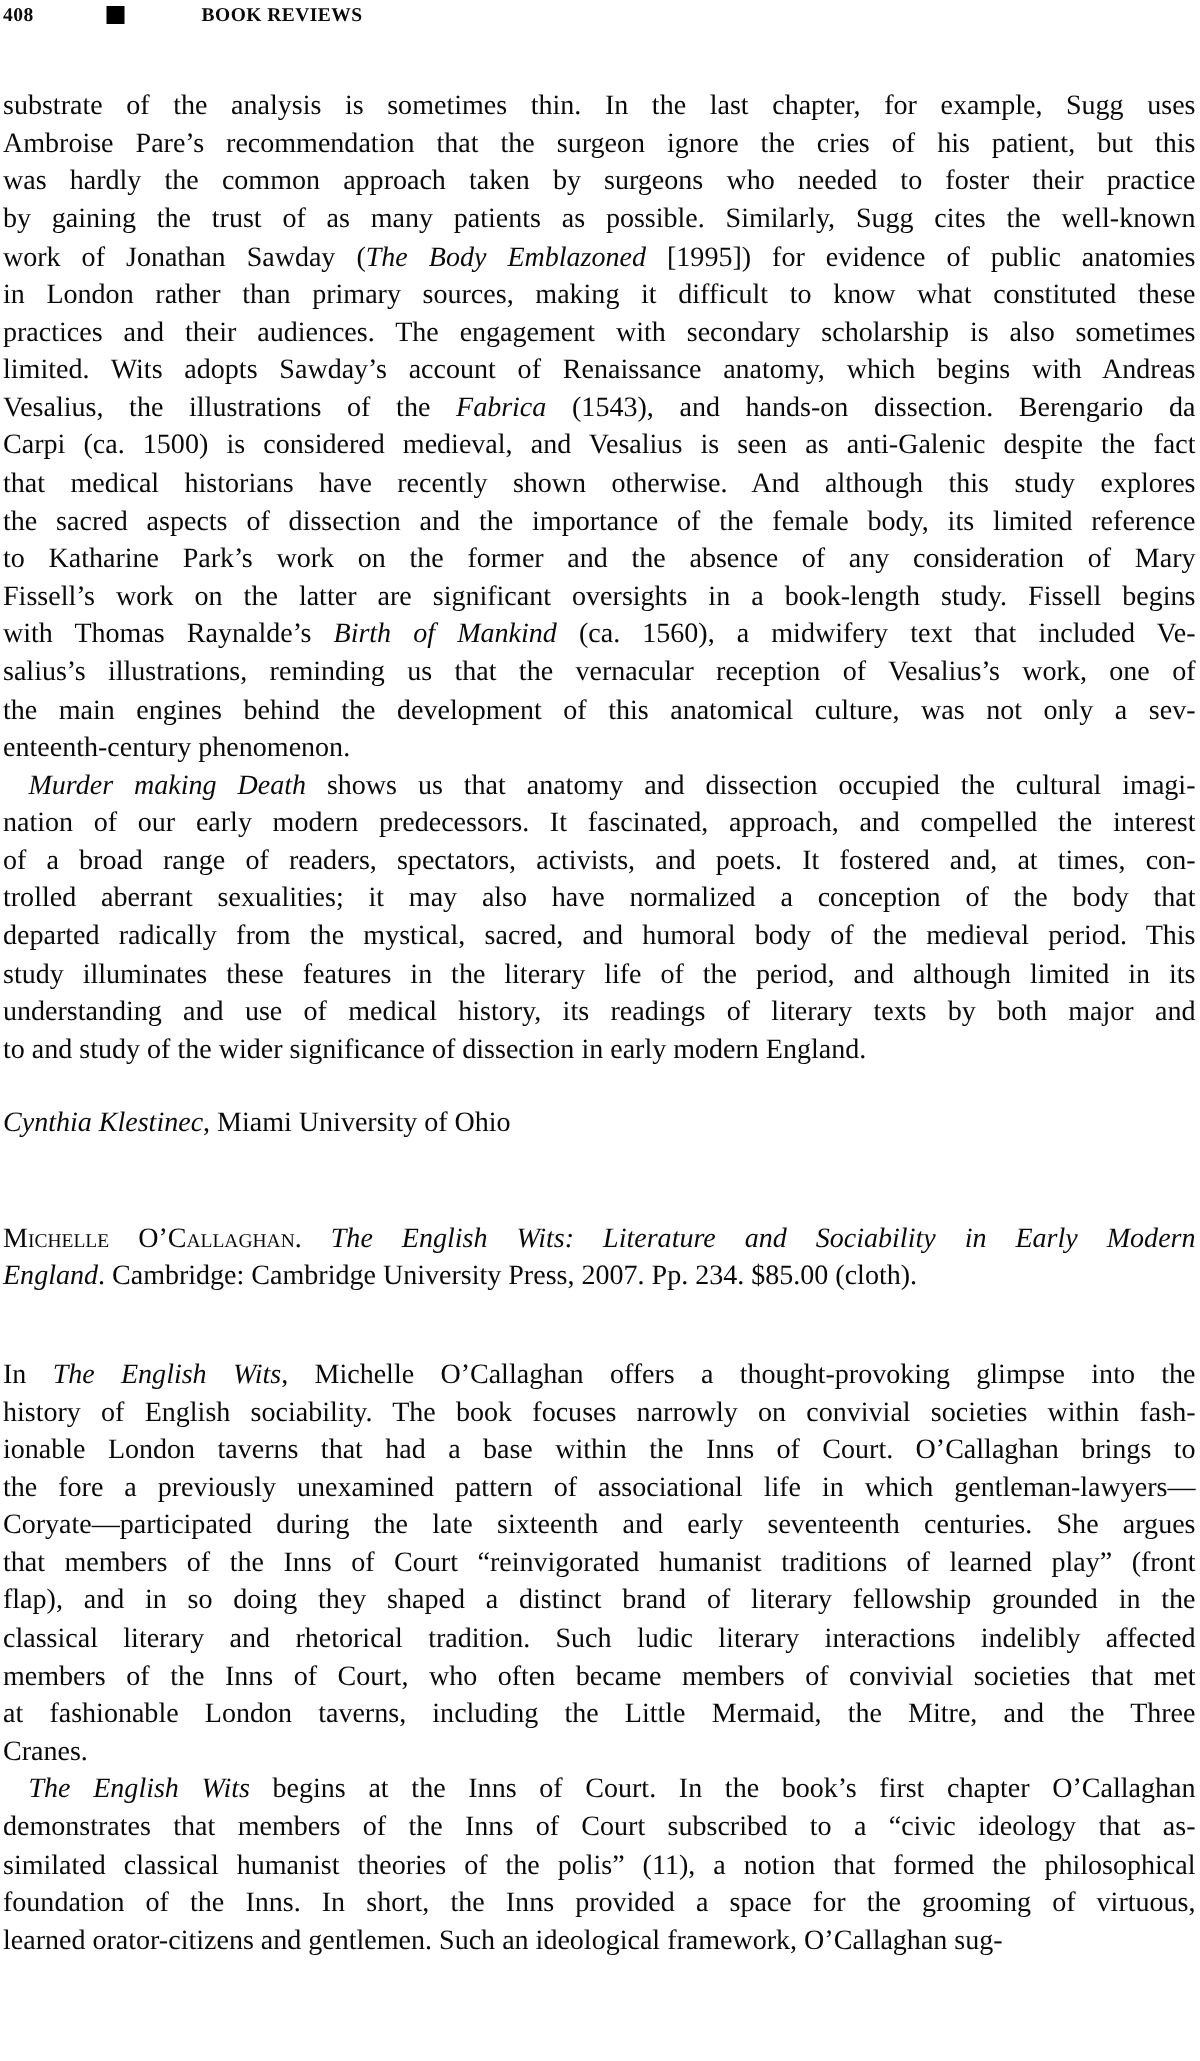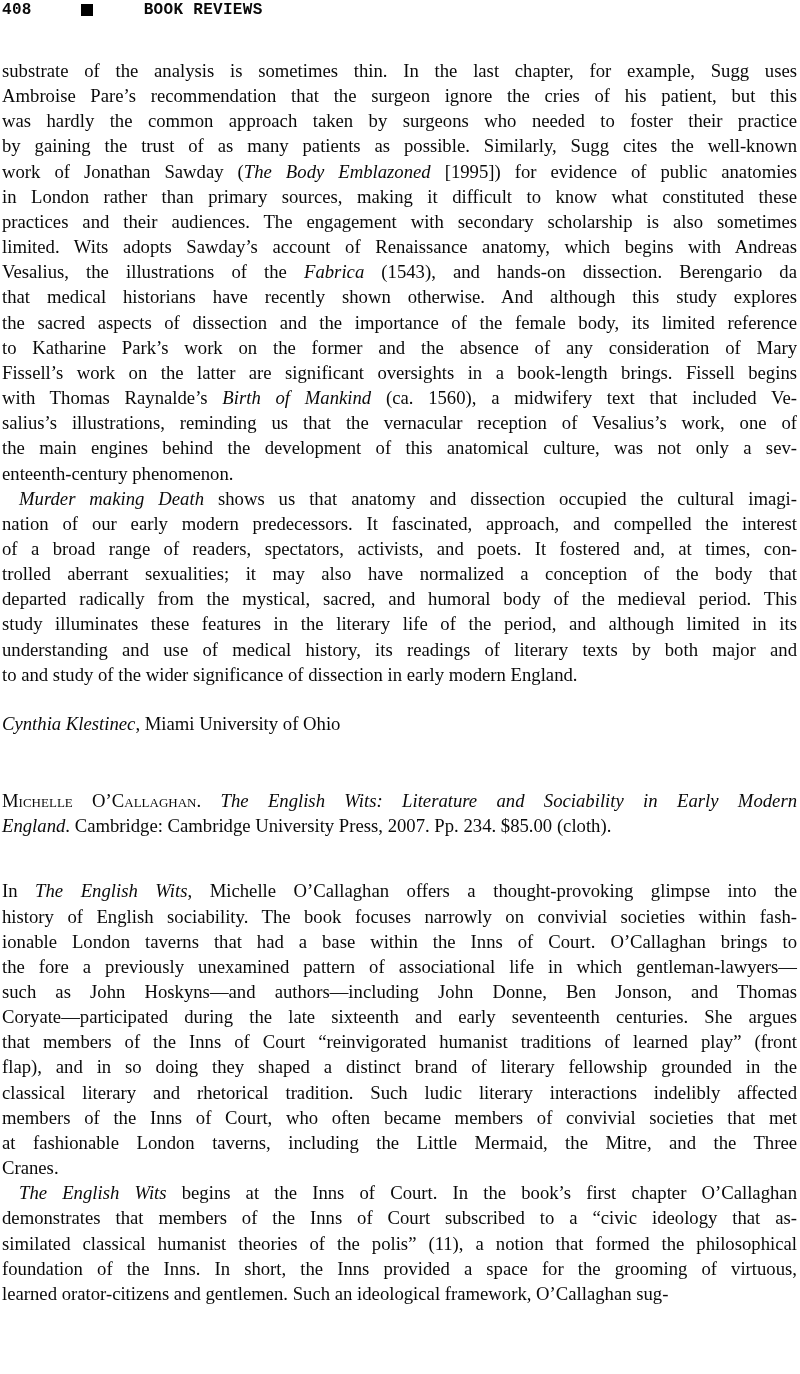--- a/index.html
+++ b/index.html
@@ -11,23 +11,23 @@
     overflow: hidden;
   }
   .page {
     width: 800px;
     height: 1374px;
     position: relative;
     color: #0a0a0a;
   }
   
   .header {
-    font-family: Liberation Mono, monospace;
+    font-family: Liberation Serif, serif;
     font-weight: bold;
-    font-size: 16px;
+    font-size: 13px;
     line-height: 18px;
     padding: 1px 0 0 2px;
     letter-spacing: 0.3px;
     display: flex;
     align-items: center;
     gap: 24px;
   }
   .header .sq {
     display: inline-block;
     width: 12px;
@@ -86,24 +86,25 @@
       <div data-name="review1-para1" class="para">
         <div class="line" data-name="text-line">substrate of the analysis is sometimes thin. In the last chapter, for example, Sugg uses</div>
         <div class="line" data-name="text-line">Ambroise Pare’s recommendation that the surgeon ignore the cries of his patient, but this</div>
         <div class="line" data-name="text-line">was hardly the common approach taken by surgeons who needed to foster their practice</div>
         <div class="line" data-name="text-line">by gaining the trust of as many patients as possible. Similarly, Sugg cites the well-known</div>
         <div class="line" data-name="text-line">work of Jonathan Sawday (<i>The Body Emblazoned</i> [1995]) for evidence of public anatomies</div>
         <div class="line" data-name="text-line">in London rather than primary sources, making it difficult to know what constituted these</div>
         <div class="line" data-name="text-line">practices and their audiences. The engagement with secondary scholarship is also sometimes</div>
         <div class="line" data-name="text-line">limited. Wits adopts Sawday’s account of Renaissance anatomy, which begins with Andreas</div>
         <div class="line" data-name="text-line">Vesalius, the illustrations of the <i>Fabrica</i> (1543), and hands-on dissection. Berengario da</div>
+        <div class="line" data-name="text-line">Carpi (ca. 1500) is considered medieval, and Vesalius is seen as anti-Galenic despite the fact</div>
         <div class="line" data-name="text-line">that medical historians have recently shown otherwise. And although this study explores</div>
         <div class="line" data-name="text-line">the sacred aspects of dissection and the importance of the female body, its limited reference</div>
         <div class="line" data-name="text-line">to Katharine Park’s work on the former and the absence of any consideration of Mary</div>
-        <div class="line" data-name="text-line">Fissell’s work on the latter are significant oversights in a book-length brings. Fissell begins</div>
+        <div class="line" data-name="text-line">Fissell’s work on the latter are significant oversights in a book-length study. Fissell begins</div>
         <div class="line" data-name="text-line">with Thomas Raynalde’s <i>Birth of Mankind</i> (ca. 1560), a midwifery text that included Ve-</div>
         <div class="line" data-name="text-line">salius’s illustrations, reminding us that the vernacular reception of Vesalius’s work, one of</div>
         <div class="line" data-name="text-line">the main engines behind the development of this anatomical culture, was not only a sev-</div>
         <div class="line final" data-name="text-line">enteenth-century phenomenon.</div>
       </div>
       <div data-name="review1-para2" class="para indent">
         <div class="line" data-name="text-line"><i>Murder making Death</i> shows us that anatomy and dissection occupied the cultural imagi-</div>
         <div class="line" data-name="text-line">nation of our early modern predecessors. It fascinated, approach, and compelled the interest</div>
         <div class="line" data-name="text-line">of a broad range of readers, spectators, activists, and poets. It fostered and, at times, con-</div>
         <div class="line" data-name="text-line">trolled aberrant sexualities; it may also have normalized a conception of the body that</div>
@@ -115,21 +116,20 @@
       <div data-name="review1-attribution" class="attribution line final"><i>Cynthia Klestinec</i>, Miami University of Ohio</div>
       <div data-name="review2-heading" class="heading">
         <div class="line" data-name="heading-line"><span class="sc">Michelle O’Callaghan.</span> <i>The English Wits: Literature and Sociability in Early Modern</i></div>
         <div class="line final" data-name="heading-line"><i>England</i>. Cambridge: Cambridge University Press, 2007. Pp. 234. $85.00 (cloth).</div>
       </div>
       <div data-name="review2-para1" class="para">
         <div class="line" data-name="text-line">In <i>The English Wits</i>, Michelle O’Callaghan offers a thought-provoking glimpse into the</div>
         <div class="line" data-name="text-line">history of English sociability. The book focuses narrowly on convivial societies within fash-</div>
         <div class="line" data-name="text-line">ionable London taverns that had a base within the Inns of Court. O’Callaghan brings to</div>
         <div class="line" data-name="text-line">the fore a previously unexamined pattern of associational life in which gentleman-lawyers—</div>
-        <div class="line" data-name="text-line">such as John Hoskyns—and authors—including John Donne, Ben Jonson, and Thomas</div>
         <div class="line" data-name="text-line">Coryate—participated during the late sixteenth and early seventeenth centuries. She argues</div>
         <div class="line" data-name="text-line">that members of the Inns of Court “reinvigorated humanist traditions of learned play” (front</div>
         <div class="line" data-name="text-line">flap), and in so doing they shaped a distinct brand of literary fellowship grounded in the</div>
         <div class="line" data-name="text-line">classical literary and rhetorical tradition. Such ludic literary interactions indelibly affected</div>
         <div class="line" data-name="text-line">members of the Inns of Court, who often became members of convivial societies that met</div>
         <div class="line" data-name="text-line">at fashionable London taverns, including the Little Mermaid, the Mitre, and the Three</div>
         <div class="line final" data-name="text-line">Cranes.</div>
       </div>
       <div data-name="review2-para2" class="para indent">
         <div class="line" data-name="text-line"><i>The English Wits</i> begins at the Inns of Court. In the book’s first chapter O’Callaghan</div>

